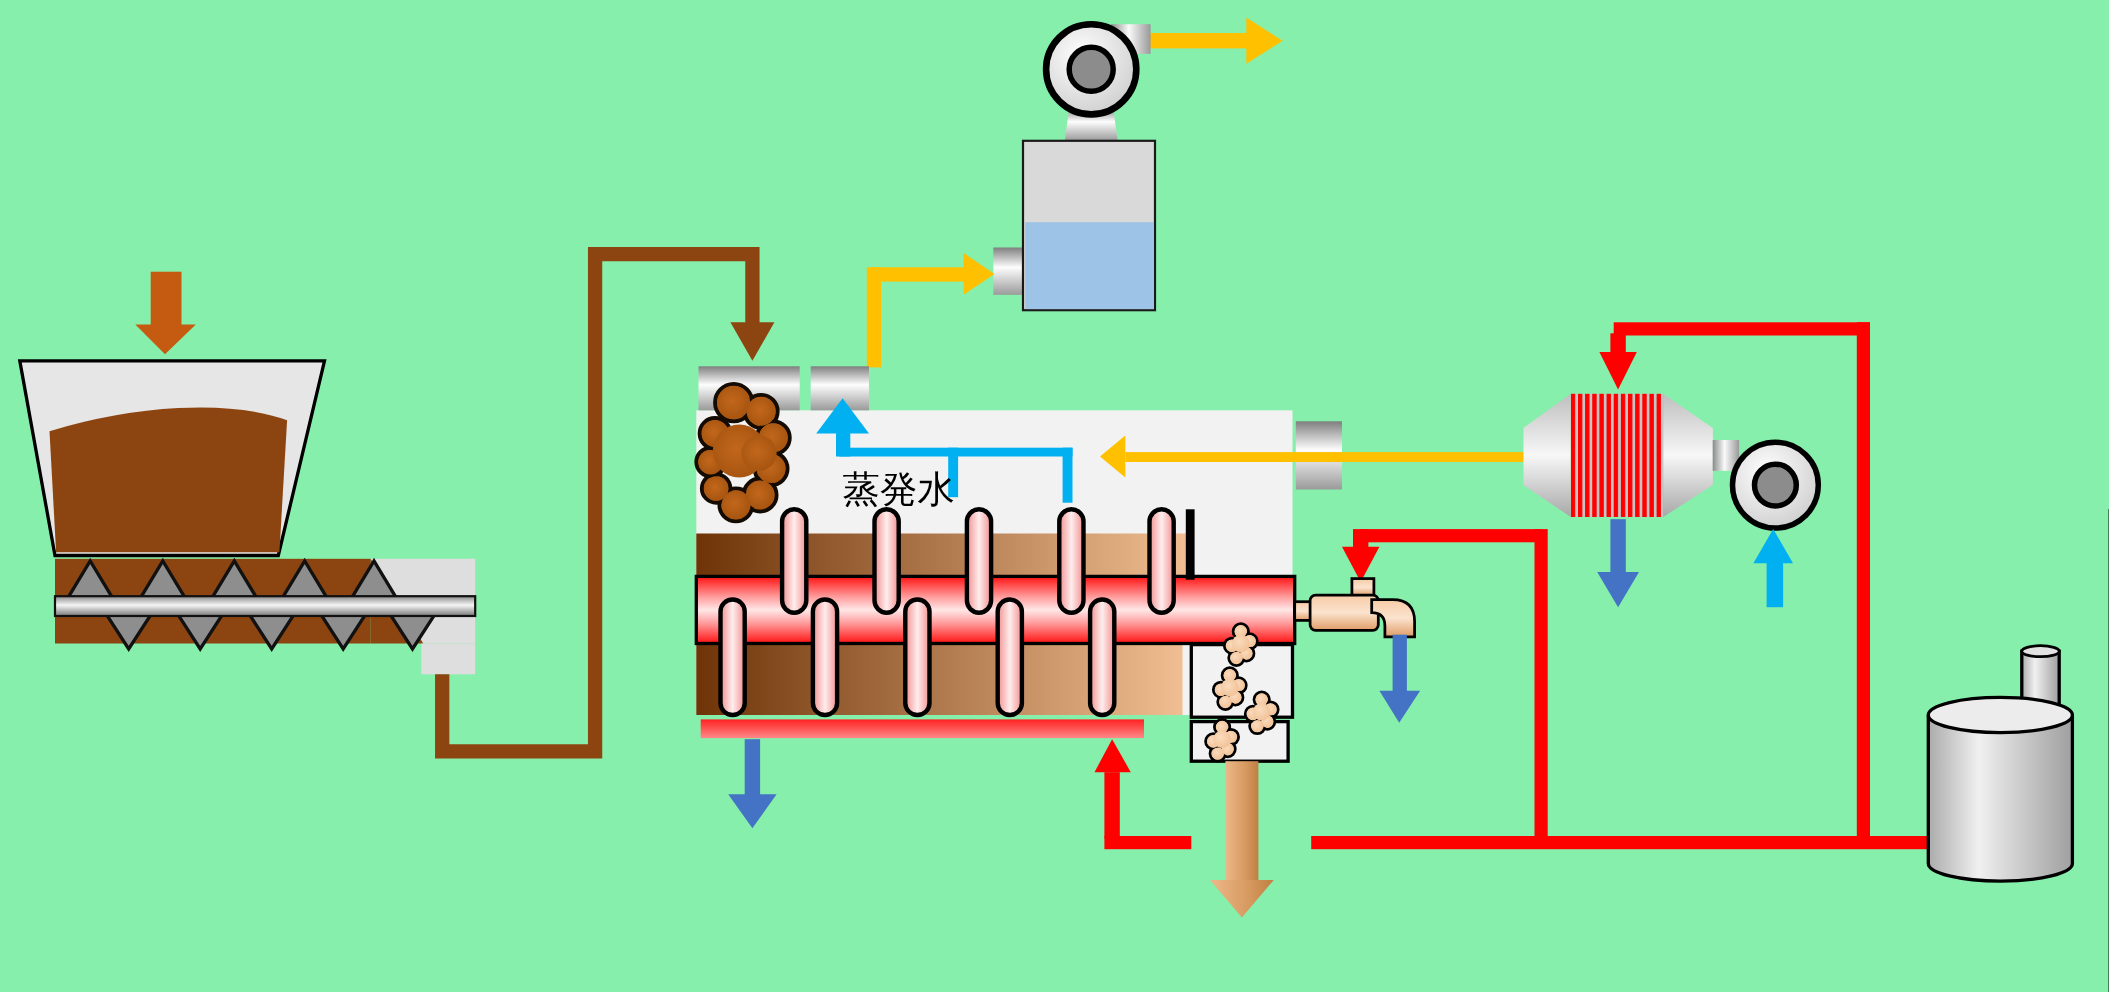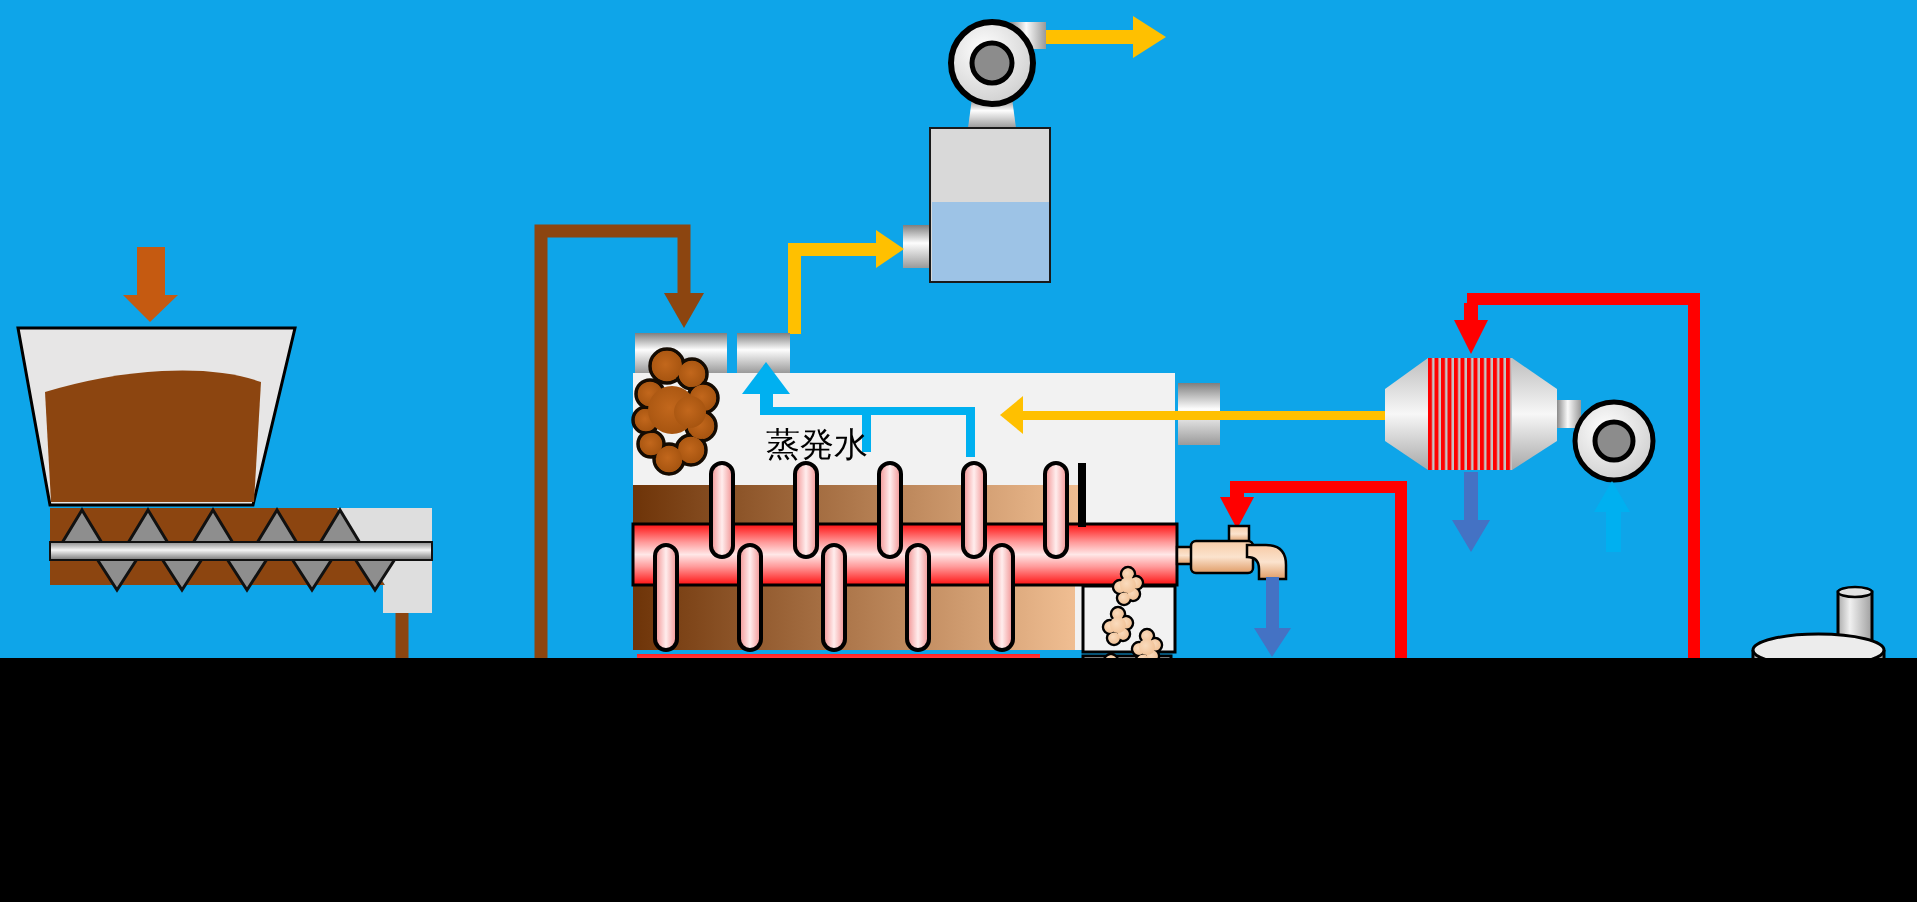--- a/index.html
+++ b/index.html
@@ -1,16 +1,16 @@
 <!DOCTYPE html>
 <html><head>
 <meta charset="utf-8">
 <style>
   html,body{margin:0;padding:0;background:#000;}
-  #stage{position:relative;width:1917px;height:658px;background:#0ea5e9;overflow:hidden;
+  #stage{position:relative;width:1917px;height:902px;background:#86efac;overflow:hidden;
          font-family:"Liberation Sans",sans-serif;}
   svg{display:block}
   text{font-family:"Liberation Sans","DejaVu Sans",sans-serif;}
 </style>
 </head>
 <body>
 
 <div id="stage">
 <svg width="1917" height="902" viewBox="0 0 1917 902">
   <defs>

